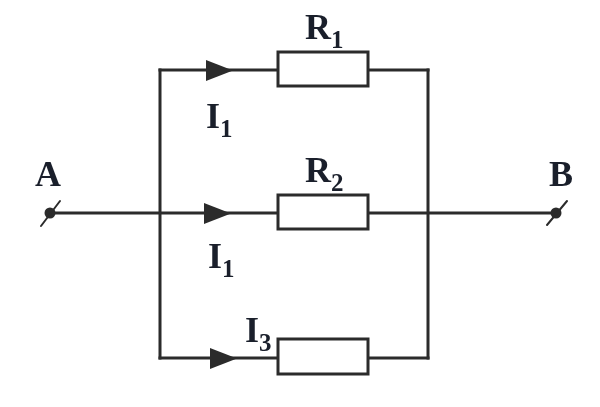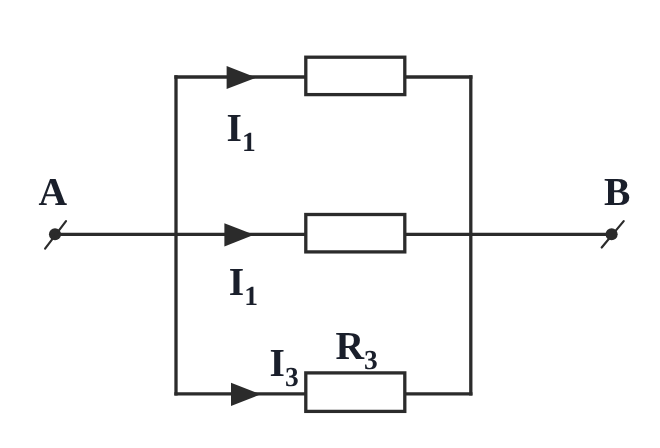--- a/index.html
+++ b/index.html
@@ -89,19 +89,20 @@
     <circle class="dot" cx="50" cy="213" r="5.5"></circle>
     <line class="tick" x1="41" y1="226" x2="60" y2="201"></line>
 
     <circle class="dot" cx="556" cy="213" r="5.5"></circle>
     <line class="tick" x1="547" y1="225" x2="567" y2="201"></line>
   </svg>
 
   <div class="lbl" style="left:35px; top:156px;"><span>A</span></div>
   <div class="lbl" style="left:549px; top:156px;"><span>B</span></div>
 
-  <div class="lbl" style="left:305px; top:296px;"><span>R</span><sub>3</sub></div>
+  <div class="lbl" style="left:305px; top:9px;"><span>R</span><sub>1</sub></div>
+  <div class="lbl" style="left:305px; top:152px;"><span>R</span><sub>2</sub></div>
 
   <div class="lbl" style="left:206px; top:98px;"><span>I</span><sub>1</sub></div>
   <div class="lbl" style="left:208px; top:238px;"><span>I</span><sub>1</sub></div>
   <div class="lbl" style="left:209px; top:312px;margin-left:36px;"><span>I</span><sub>3</sub></div>
 
 </div>
 
 </body></html>

